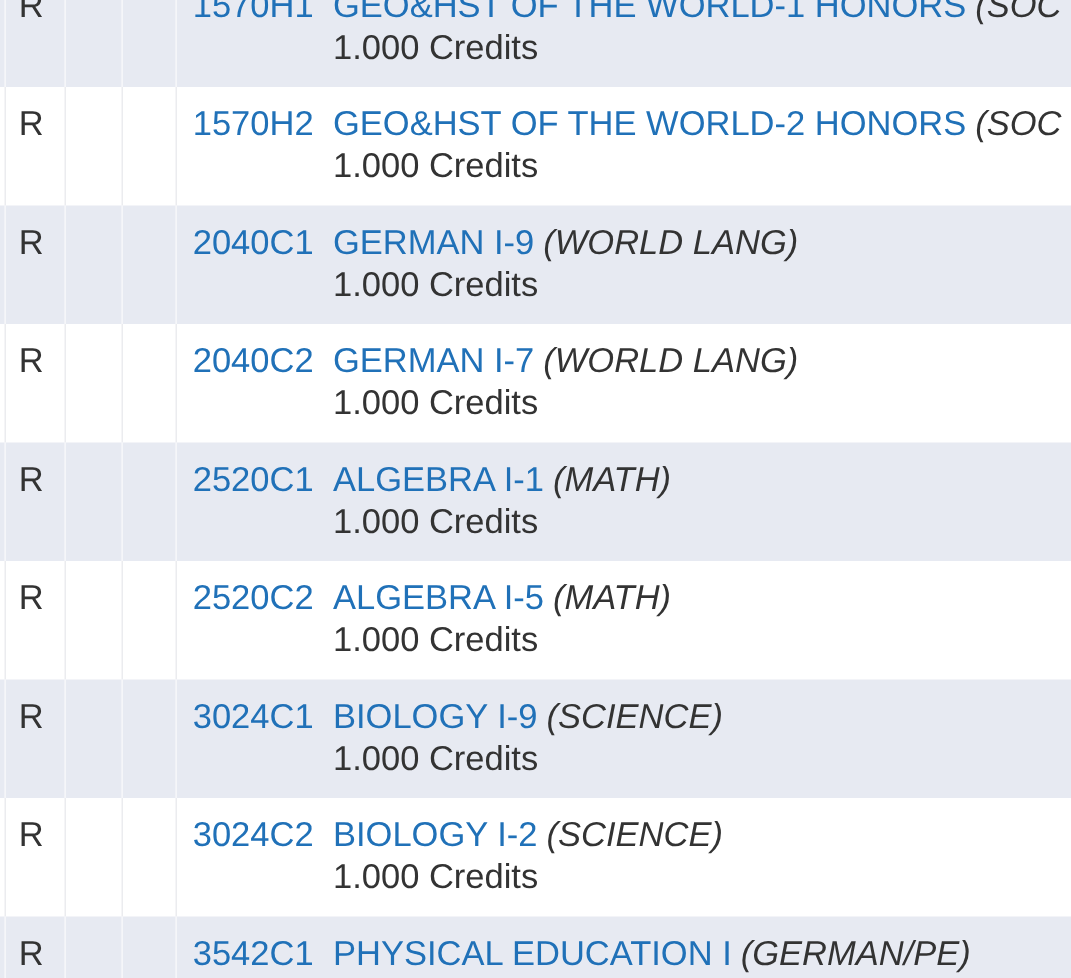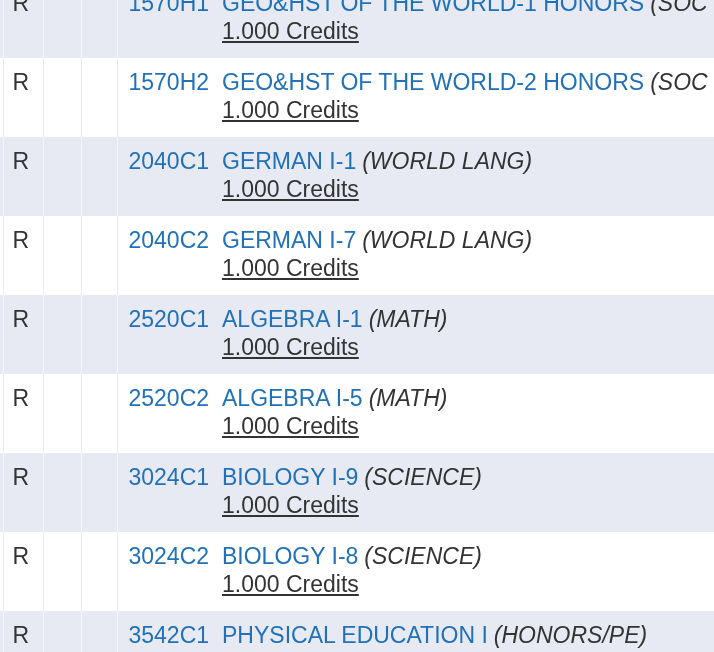--- a/index.html
+++ b/index.html
@@ -53,21 +53,20 @@
     text-decoration: none;
     cursor: pointer;
   }
   .cat {
     font-style: italic;
     color: #333333;
     margin-left: 6px;
   }
   .credits-line {
     color: #333333;
-    text-decoration: underline;
   }
 </style>
 </head>
 <body>
 
 <div class="viewport">
   <table class="course-table">
     <colgroup>
       <col style="width:3px">
       <col style="width:40px">
@@ -113,21 +112,21 @@
     <td class="c-edge"></td>
     <td class="c-flag">
       <span>R</span>
     </td>
     <td class="c-a"></td>
     <td class="c-b"></td>
     <td class="c-code">
       <a class="course-link">2040C1</a>
     </td>
     <td class="c-name">
-      <div><a class="course-link">GERMAN I-1</a><span class="cat">(WORLD LANG)</span></div>
+      <div><a class="course-link">GERMAN I-9</a><span class="cat">(WORLD LANG)</span></div>
       <div class="credits-line">1.000 Credits</div>
     </td>
   </tr>
 
   <tr>
     <td class="c-edge"></td>
     <td class="c-flag">
       <span>R</span>
     </td>
     <td class="c-a"></td>
@@ -193,35 +192,35 @@
     <td class="c-edge"></td>
     <td class="c-flag">
       <span>R</span>
     </td>
     <td class="c-a"></td>
     <td class="c-b"></td>
     <td class="c-code">
       <a class="course-link">3024C2</a>
     </td>
     <td class="c-name">
-      <div><a class="course-link">BIOLOGY I-8</a><span class="cat">(SCIENCE)</span></div>
+      <div><a class="course-link">BIOLOGY I-2</a><span class="cat">(SCIENCE)</span></div>
       <div class="credits-line">1.000 Credits</div>
     </td>
   </tr>
 
   <tr>
     <td class="c-edge"></td>
     <td class="c-flag">
       <span>R</span>
     </td>
     <td class="c-a"></td>
     <td class="c-b"></td>
     <td class="c-code">
       <a class="course-link">3542C1</a>
     </td>
     <td class="c-name">
-      <div><a class="course-link">PHYSICAL EDUCATION I</a><span class="cat">(HONORS/PE)</span></div>
+      <div><a class="course-link">PHYSICAL EDUCATION I</a><span class="cat">(GERMAN/PE)</span></div>
       <div class="credits-line"></div>
     </td>
   </tr>
 </tbody>
   </table>
 </div>
 
 </body></html>

